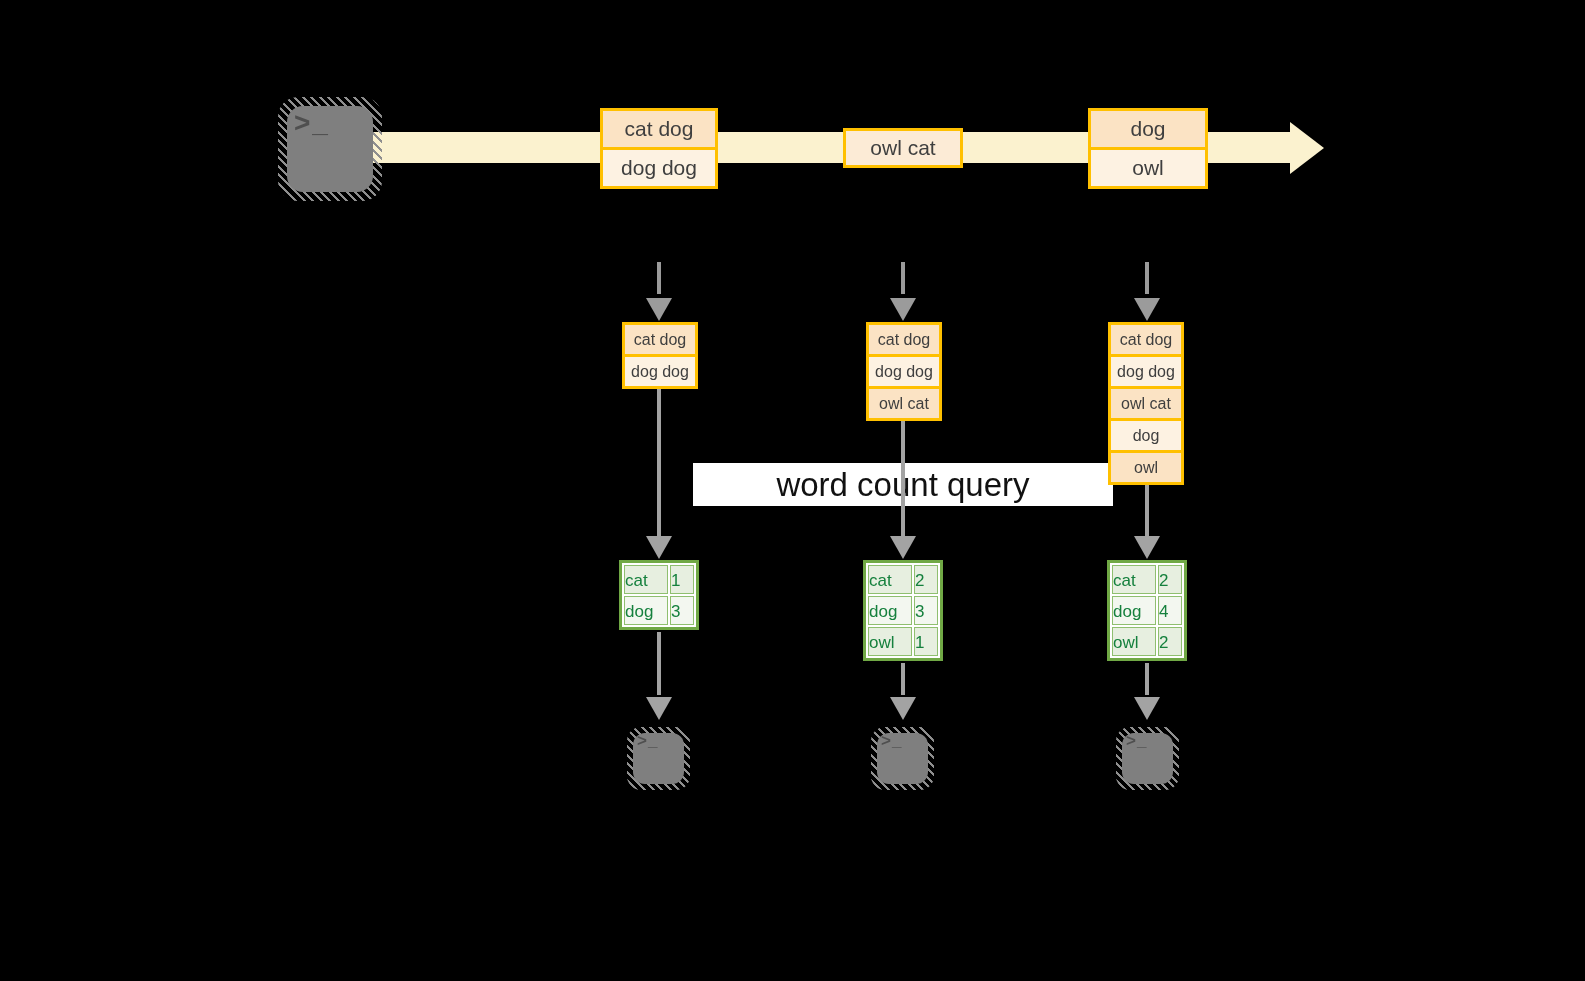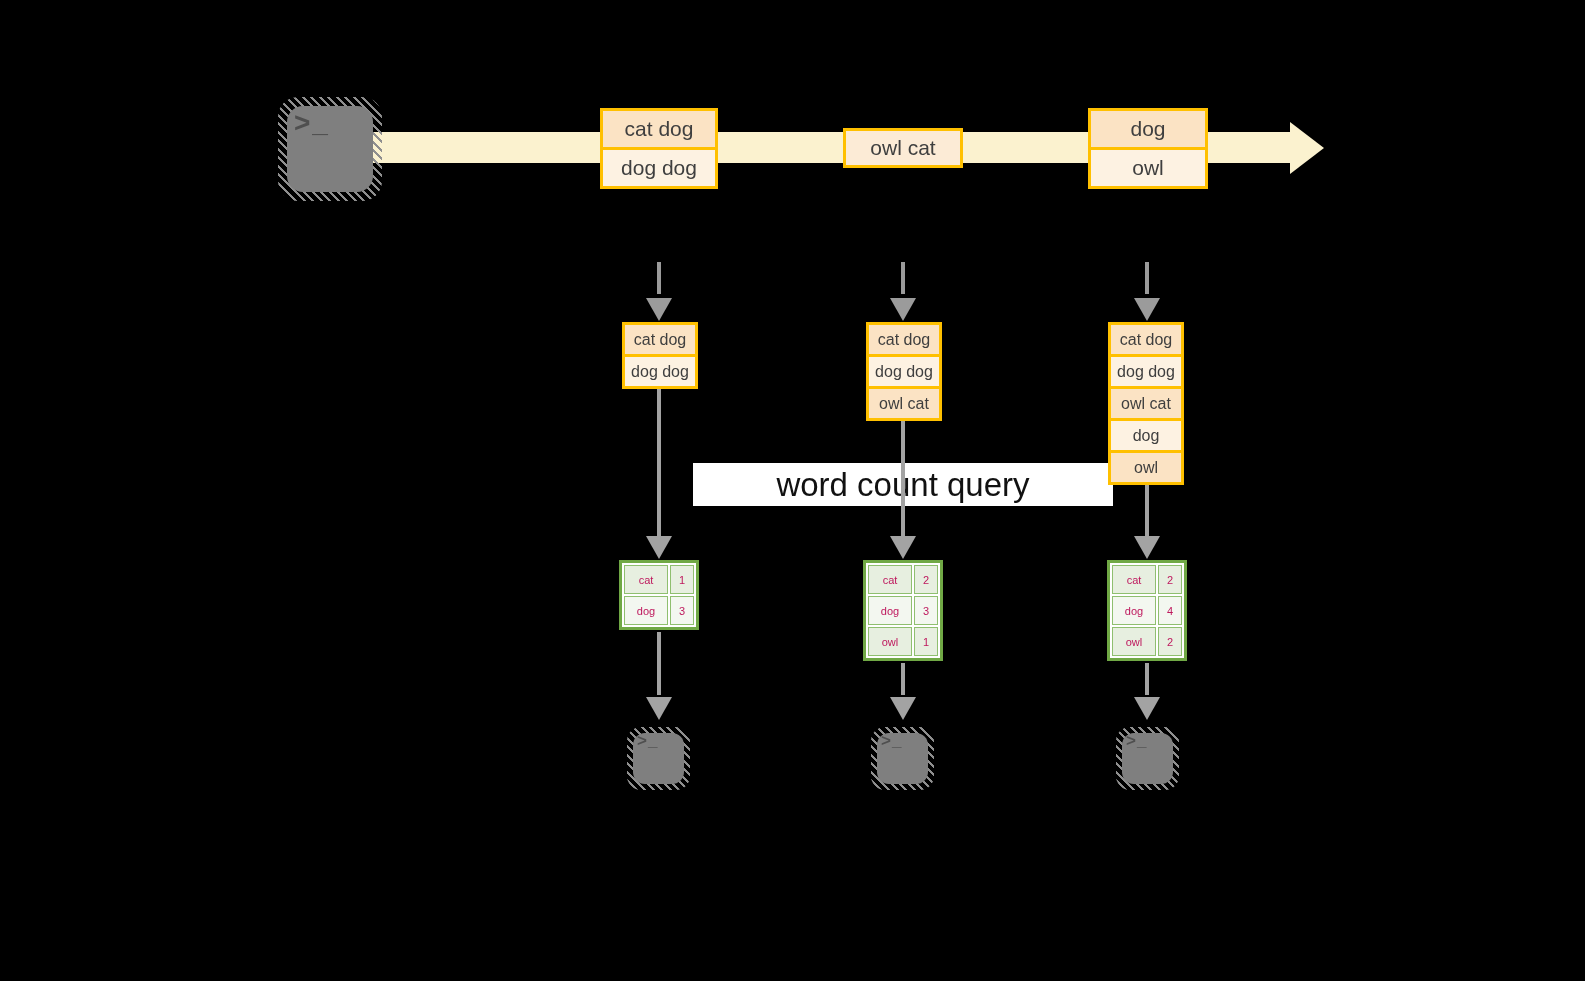--- a/index.html
+++ b/index.html
@@ -45,21 +45,21 @@
           border-left:13px solid transparent;border-right:13px solid transparent;
           border-top:23px solid #A3A3A3;}
 
   
   .banner{position:absolute;left:693px;top:463px;width:420px;height:43px;background:#FFFFFF;
           z-index:1;text-align:center;line-height:44px;font-size:33px;color:#111;}
 
   
   .count-table{position:absolute;top:560px;border:3px solid #70A845;background:#fff;padding:2px;
                display:grid;grid-template-columns:44px 24px;gap:2px;z-index:3;}
-  .cell{height:29px;line-height:29px;text-align:center;font-size:11px;color:#be185d;
+  .cell{height:29px;line-height:29px;text-align:left;font-size:17px;color:#15803d;
         border:1px solid #8FBF6F;box-sizing:border-box;}
   .count-table .cell:nth-child(4n+1),.count-table .cell:nth-child(4n+2){background:#E7EFE0;}
   .count-table .cell:nth-child(4n+3),.count-table .cell:nth-child(4n){background:#F3F7F0;}
 </style>
 </head>
 <body>
 
 <div class="canvas">
 
   <div class="band"></div>

